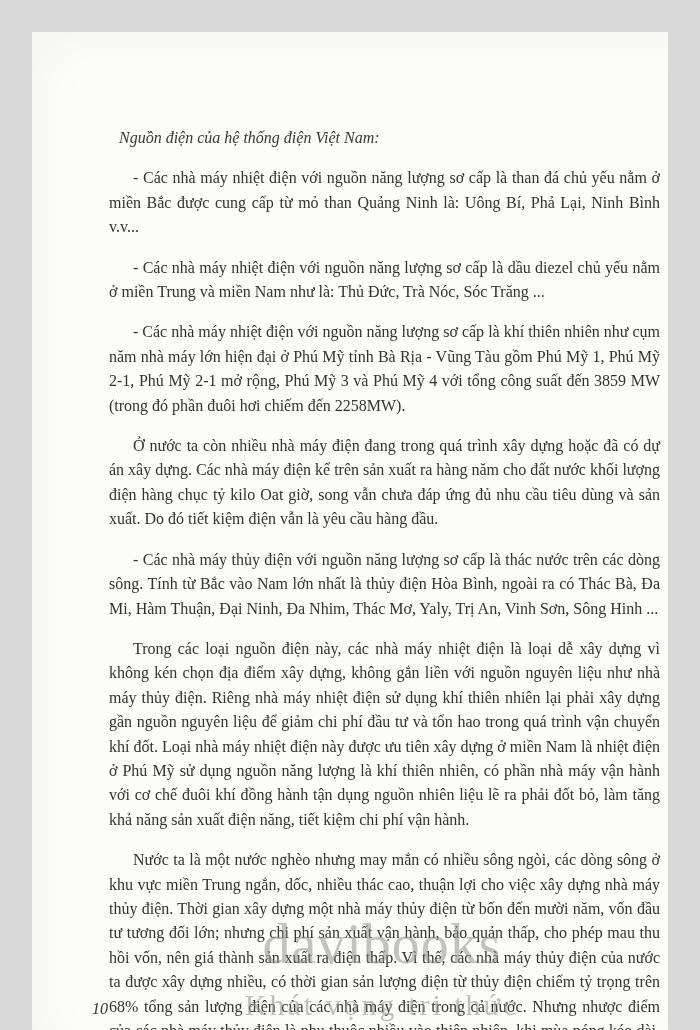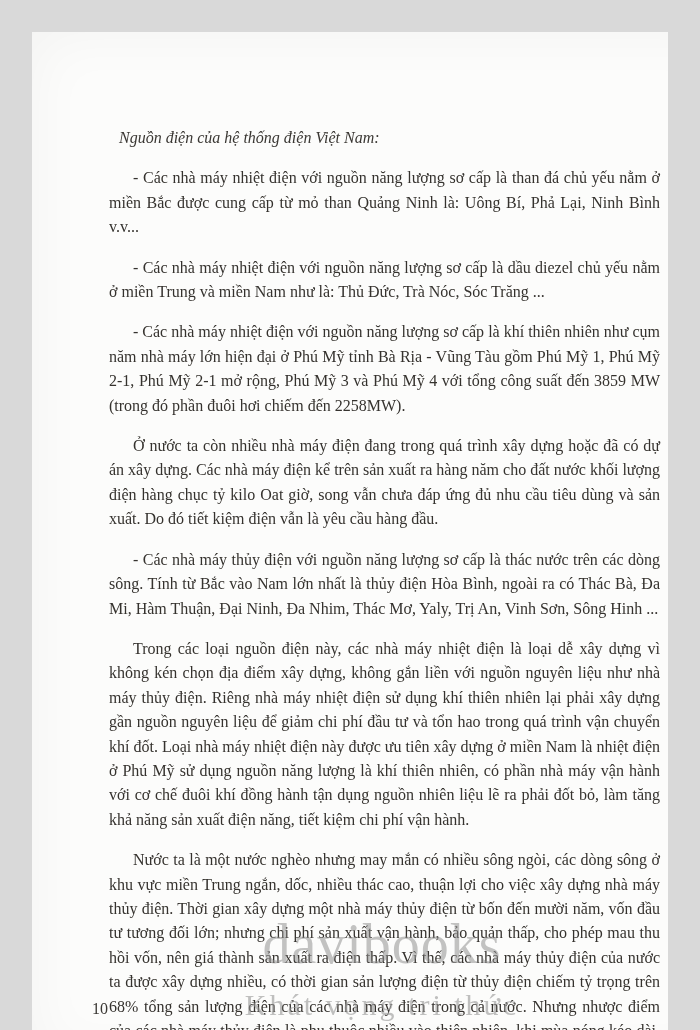--- a/index.html
+++ b/index.html
@@ -40,20 +40,21 @@
     text-indent: 24px;
     margin-bottom: 7px;
   }
 
   .page-number {
     position: absolute;
     left: 44px;
     bottom: 28px;
     font-size: 16px;
     color: #3a3733;
+    font-style: italic;
   }
 
   .watermark {
     position: absolute;
     left: 0;
     right: 0;
     bottom: 8px;
     text-align: center;
     pointer-events: none;
     color: rgba(145,145,145,0.55);

